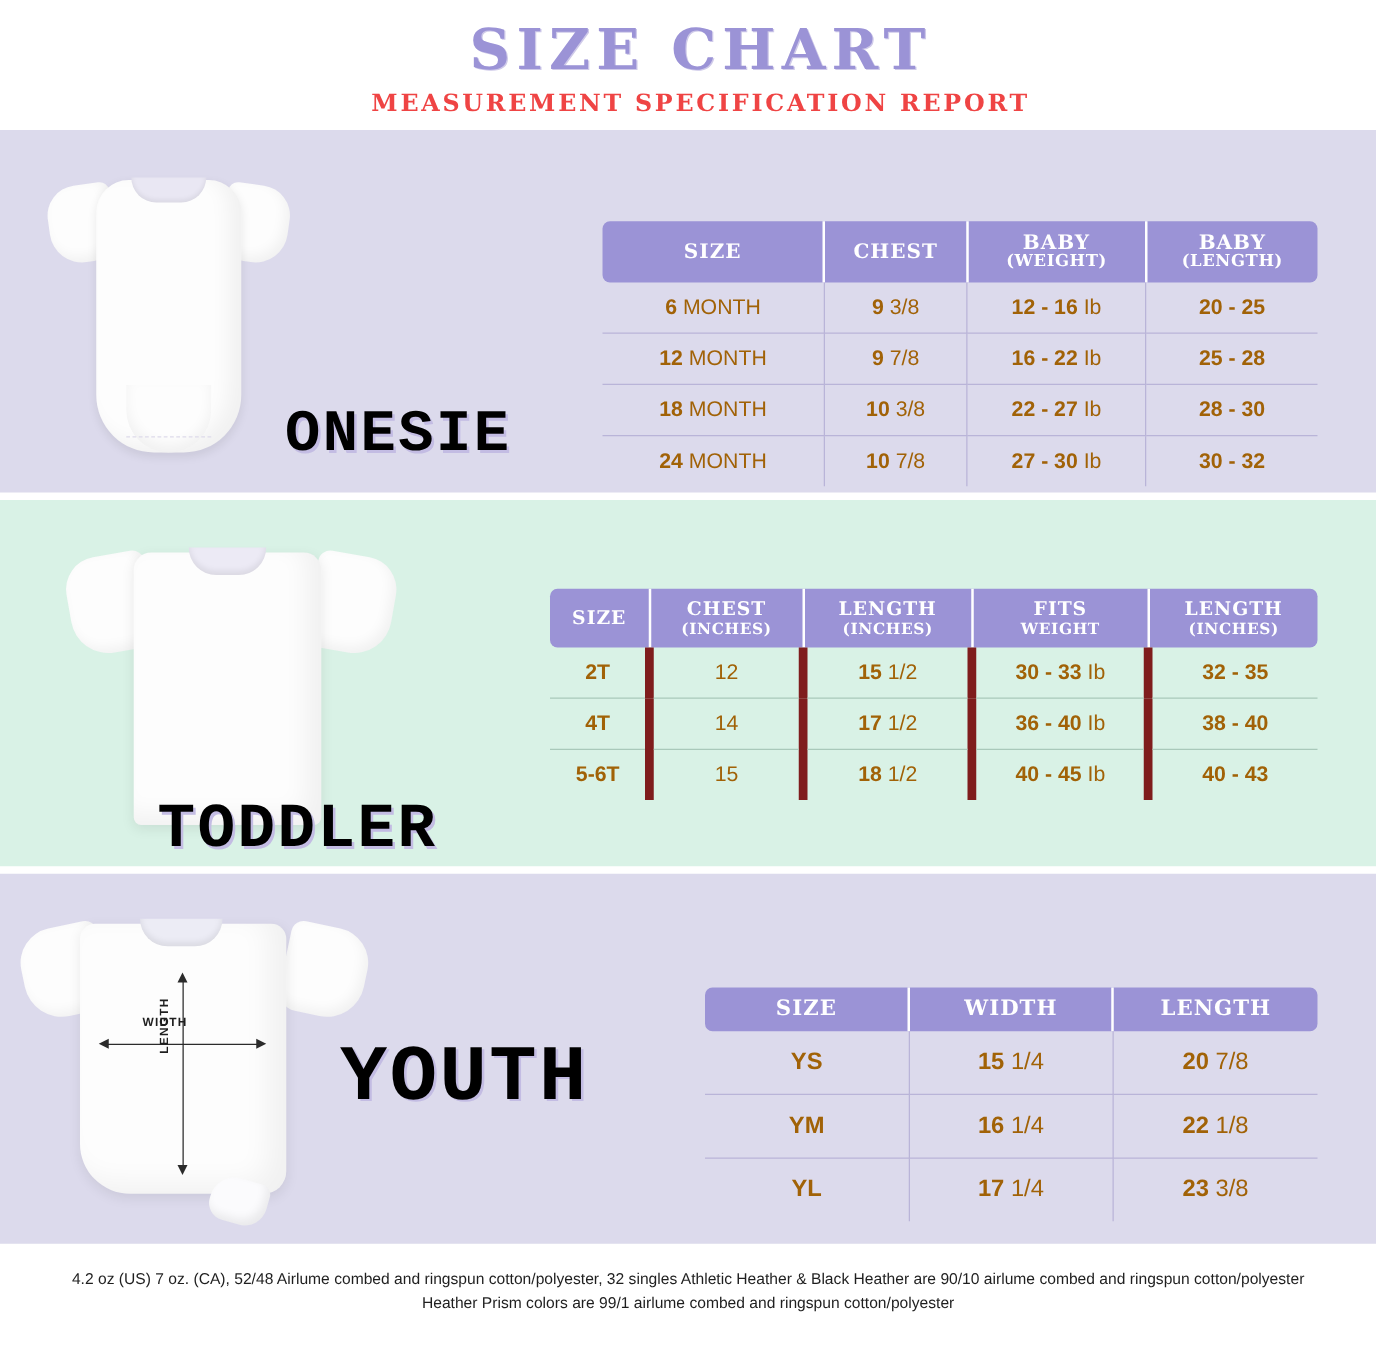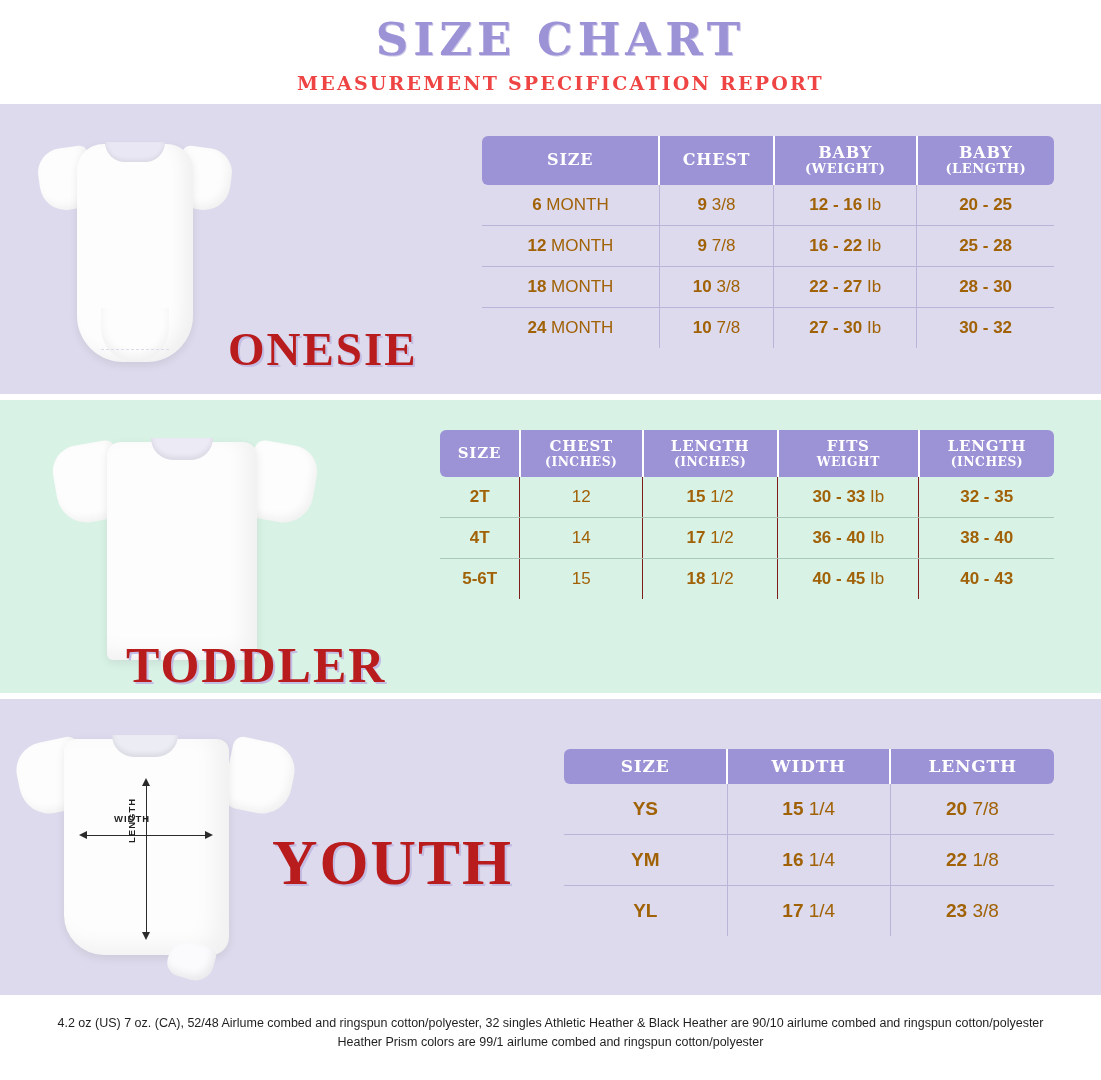--- a/index.html
+++ b/index.html
@@ -63,23 +63,23 @@
 
   .art {
     width: 470px;
     height: 100%;
     position: relative;
     display: flex;
     align-items: center;
   }
   .cat-label {
     position: absolute;
-    font-family: Liberation Serif, serif;
+    font-family: Liberation Mono, monospace;
     font-weight: bold;
-    color: #b91c1c;
+    color: #000000;
     letter-spacing: 2px;
     text-shadow: 2px 2px 0 #c3bce3;
     white-space: nowrap;
   }
   .cat-onesie  { font-size: 47px; left: 228px; top: 222px; }
 
   
   .garment { position: absolute; }
 
   
@@ -202,21 +202,21 @@
     font-size: 9.5px; font-weight: bold; letter-spacing: 1px; color: #1f1f1f;
     transform: rotate(-90deg); transform-origin: left top;
   }
 
   
   .table-wrap { position: absolute; }
   .tw-onesie  { left: 482px; top: 32px;  width: 572px; }
   .tw-toddler { left: 440px; top: 30px;  width: 614px; }
   .tw-youth   { left: 564px; top: 50px;  width: 490px; }
 
-  table { border-collapse: collapse; width: 100%; }
+  table { border-collapse: collapse; width: 100%; margin-top: 41px; }
   thead th {
     background: #9b93d6;
     color: #ffffff;
     font-family: "DejaVu Serif", serif;
     font-weight: bold;
     letter-spacing: 0.8px;
     text-align: center;
     padding: 8px 4px;
     border-right: 2px solid #ffffff;
     line-height: 1.12;
@@ -232,21 +232,21 @@
     font-family: "Liberation Sans", sans-serif;
   }
   tbody td:last-child { border-right: none; }
   tbody tr:last-child td { border-bottom: none; }
 
   .tw-onesie thead th { font-size: 16px; }
   .tw-onesie tbody td { padding: 10px 4px; font-size: 17px; }
 
   .tw-toddler thead th { font-size: 15px; }
   .tw-toddler tbody td { padding: 10px 4px; font-size: 17px; }
-  .tw-toddler tbody td { border-bottom: 1px solid #a9c9ba; border-right: 1px solid #7f1d1d; }
+  .tw-toddler tbody td { border-bottom: 1px solid #a9c9ba; border-right: 7px solid #7f1d1d; }
   .tw-toddler tbody td:last-child { border-right: none; }
 
   .tw-youth thead th { font-size: 17px; }
   .tw-youth tbody td { padding: 14px 4px; font-size: 19px; }
   .tw-youth tbody td { border-bottom: 1px solid #b9b4d8; border-right: 1px solid #b9b4d8; }
   .tw-youth tbody td:last-child { border-right: none; }
 
   .strong { font-weight: bold; }
   .frac { font-weight: normal; }
   thead tr th:first-child { border-top-left-radius: 6px; border-bottom-left-radius: 6px; }

